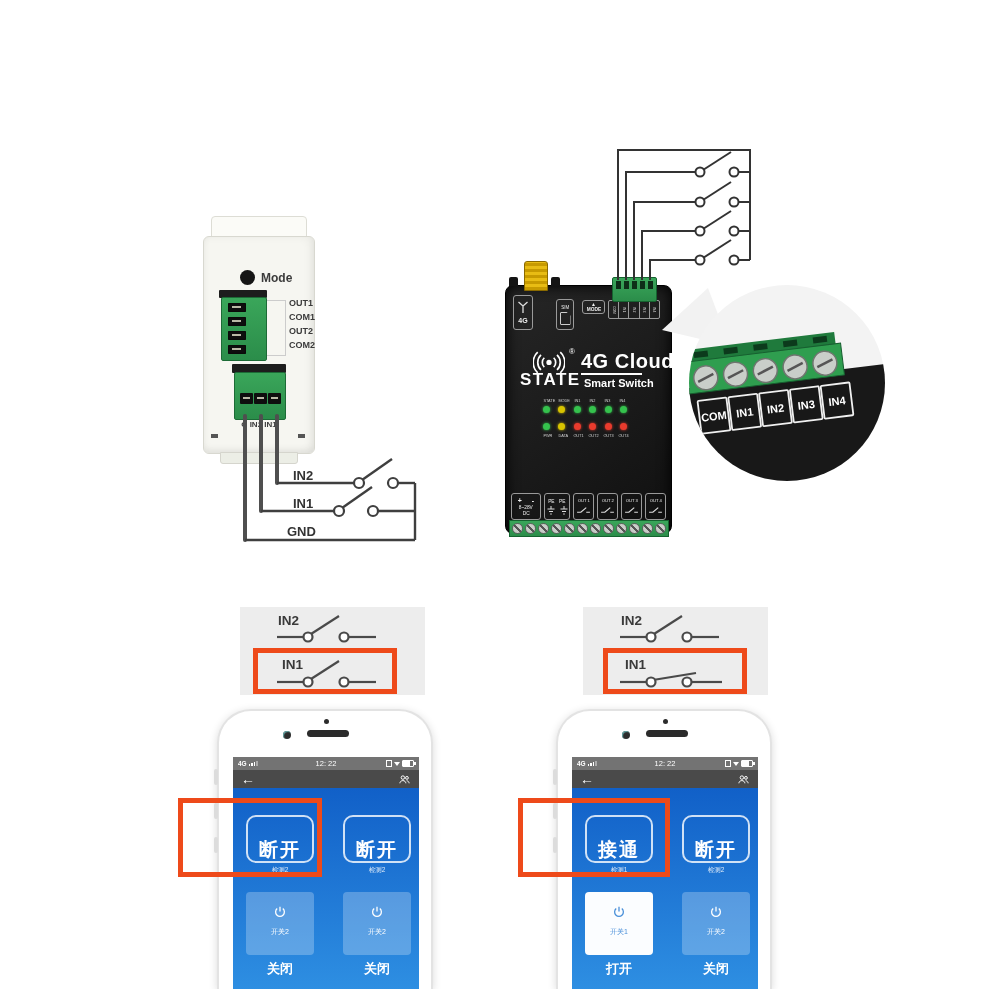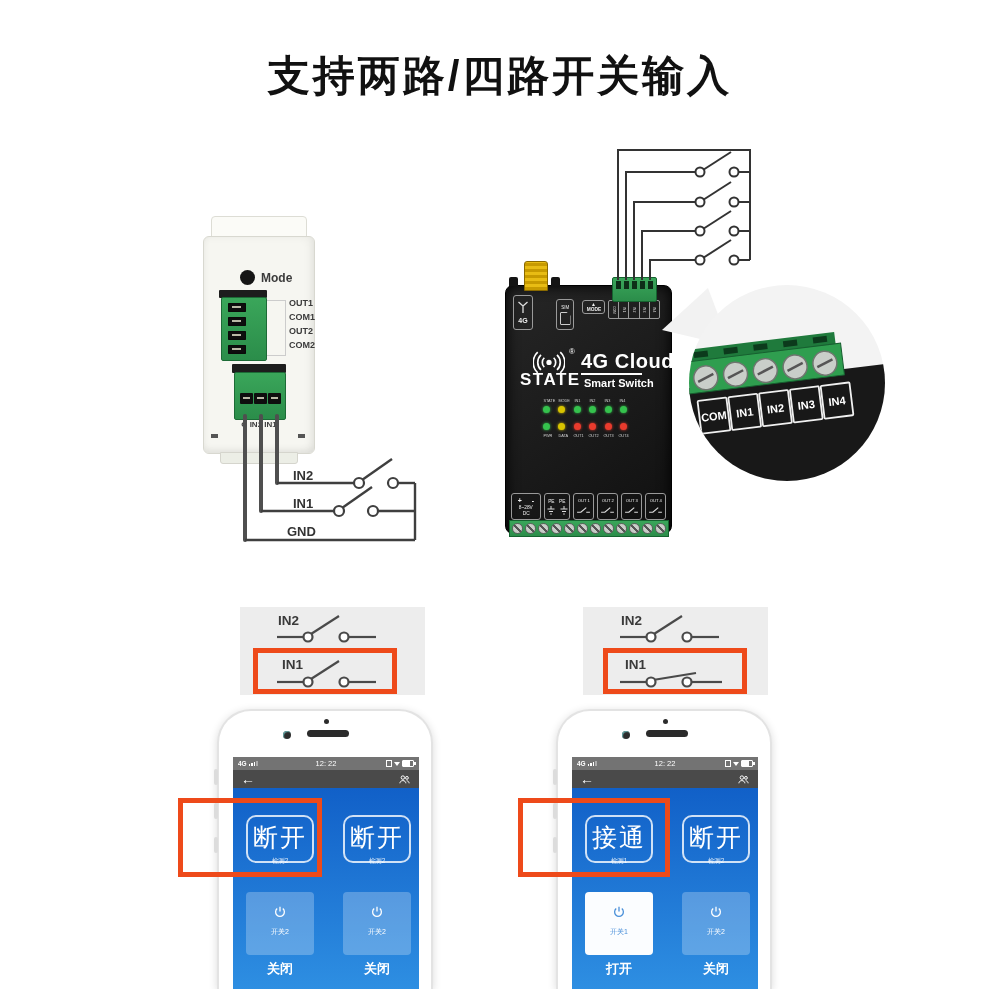--- a/index.html
+++ b/index.html
@@ -124,37 +124,36 @@
   .batt{width:10px;height:5px;border:1px solid #fff;border-radius:1px;position:relative;
     background:linear-gradient(90deg,#fff 70%,transparent 70%)}
   .batt:after{content:'';position:absolute;right:-2.5px;top:1px;width:1.5px;height:3px;background:#fff}
   .navbar{height:18px;background:#4a4a4a;color:#fff;display:flex;align-items:center;padding:0 8px;flex:none}
   .back{font-size:14px;line-height:14px;cursor:pointer}
   .contacts{margin-left:auto;display:flex}
   .appbody{flex:1;background:linear-gradient(180deg,#1160c8 0%,#2e8fe2 100%);position:relative}
   .dbtn{position:absolute;top:27px;width:68px;height:48px;border:2px solid rgba(255,255,255,.8);
     border-radius:10px;text-align:center;color:#fff;box-sizing:border-box;cursor:pointer}
   .b1{left:13px}.b2{left:110px}
-  .dbtn .st{font-size:25px;font-weight:400;margin-top:4px;letter-spacing:2px}
+  .dbtn .st{font-size:19px;font-weight:700;margin-top:20px;letter-spacing:2px}
   .dbtn .lb{font-size:6.5px;color:rgba(255,255,255,.85);margin-top:3px}
   .tile{position:absolute;top:104px;width:68px;height:63px;background:rgba(255,255,255,.25);
     border-radius:4px;color:#fff;text-align:center;cursor:pointer}
   .tile[data-active="true"]{background:#fbfdff;color:#4a90d9}
   .t1{left:13px}.t2{left:110px}
   .tile svg{margin-top:13px}
   .tile .tl{font-size:7px;margin-top:4px}
   .tstat{position:absolute;top:172px;width:68px;text-align:center;font-size:13px;font-weight:700;color:#fff}
   .s1{left:13px}.s2{left:110px}
 </style>
 </head>
 <body>
 
 <div id="canvas">
 
-  <div id="page-title" class="abs">支持两路/四路开关输入</div>
 
   <div id="module-cap" class="abs"></div>
   <div id="module-body" class="abs"></div>
   <div id="module-foot" class="abs"></div>
   <div class="abs mod-slot" style="left:211px;top:434px"></div>
   <div class="abs mod-slot" style="left:298px;top:434px"></div>
   <div id="mode-dot" class="abs"></div>
   <div id="mode-label" class="abs">Mode</div>
 
   <div id="strip-up" class="abs term-strip"></div>

